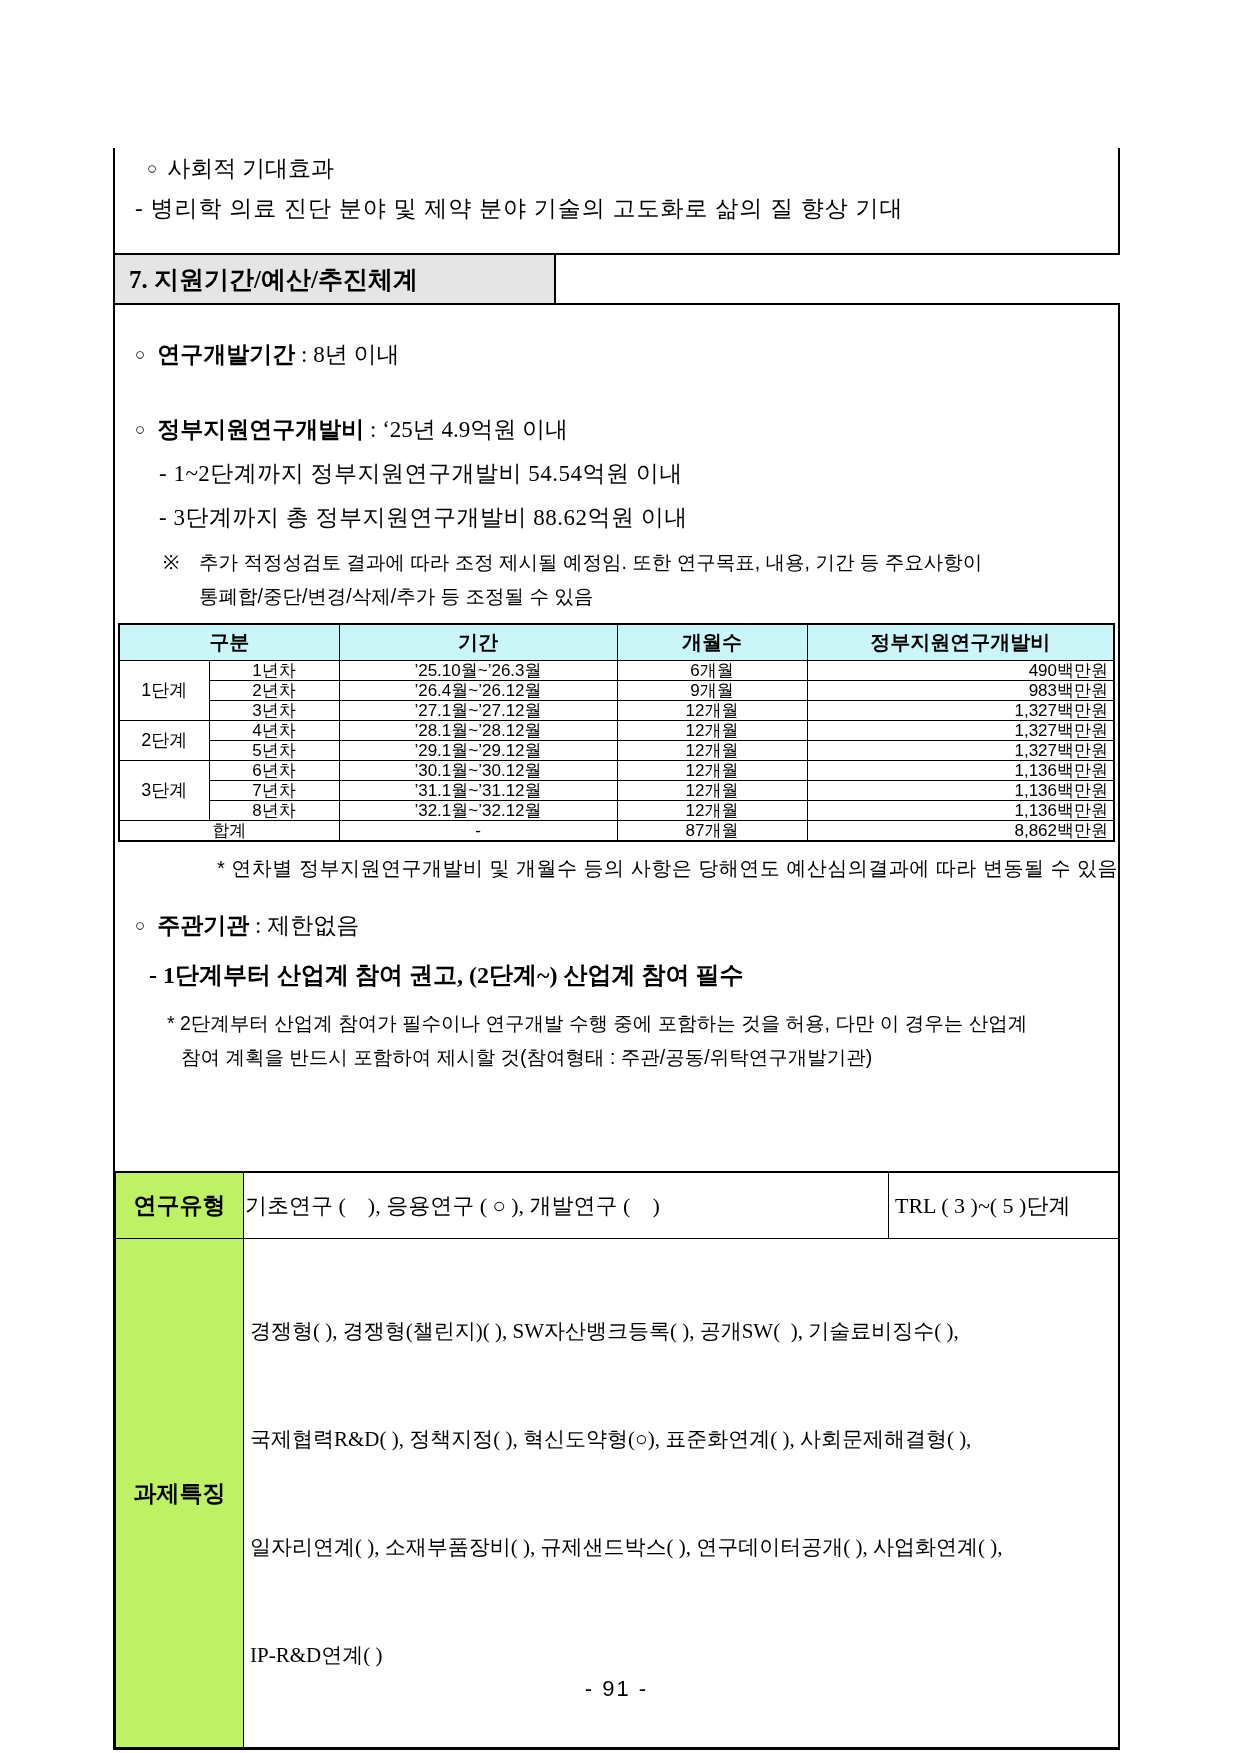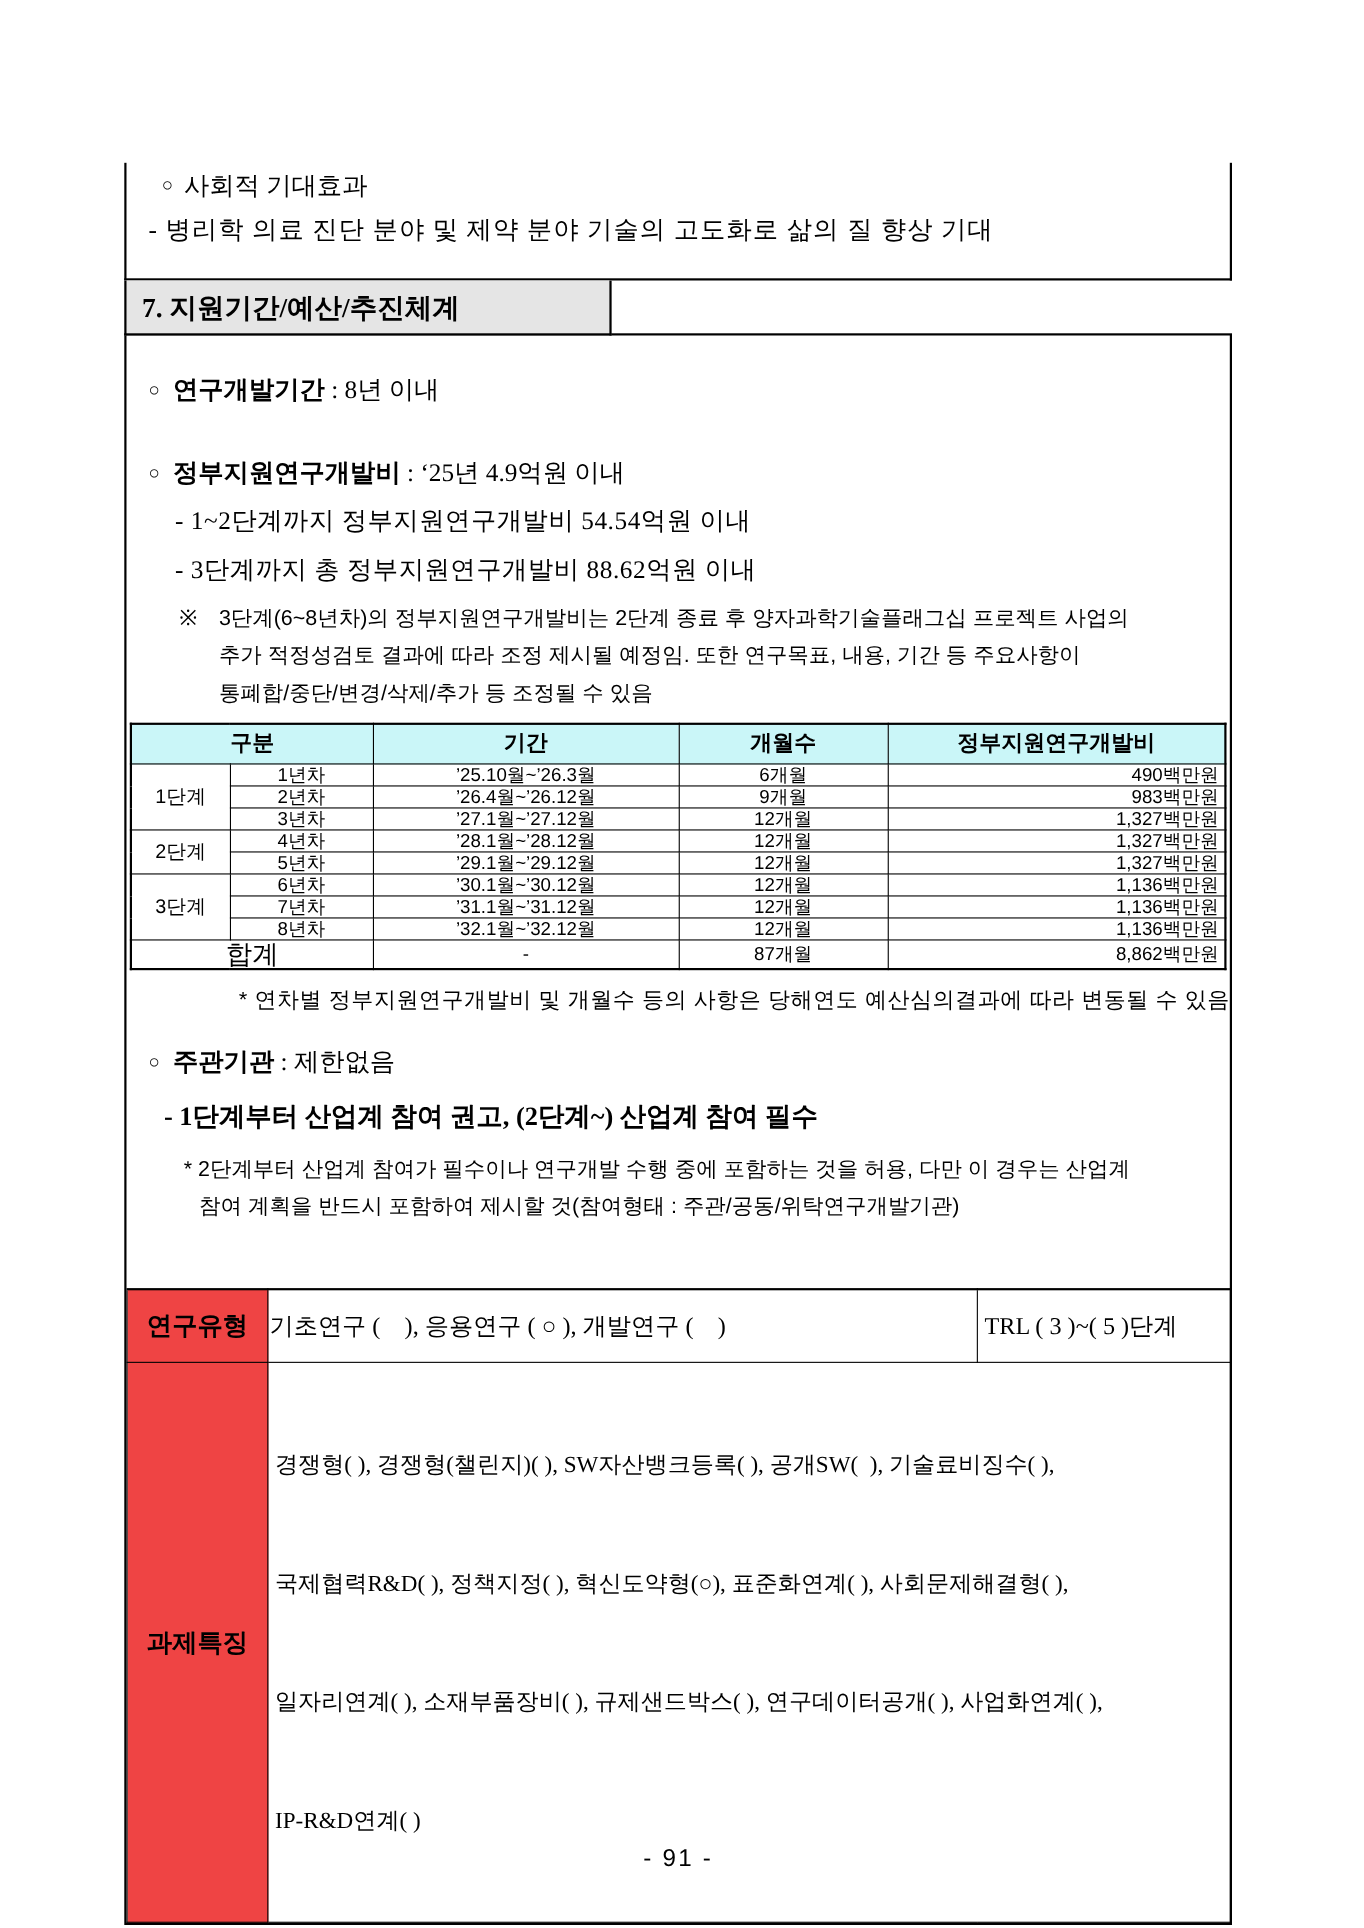--- a/index.html
+++ b/index.html
@@ -41,26 +41,26 @@
 
   
   .budget-table{width:995px;margin:10px auto 0 auto;border-collapse:collapse;
     table-layout:fixed;font-family:"Liberation Sans",sans-serif;}
   .budget-table td,.budget-table th{border:1.5px solid #000;padding:0;line-height:1.05;}
   .budget-table{border:2px solid #000;}
   .budget-table th{background:#caf6f8;font-size:20px;font-weight:bold;height:35px;margin-left:43px;}
   .budget-table td{font-size:17px;height:19px;text-align:center;}
   .budget-table td.amount{text-align:right;padding-right:5px;}
   .budget-table td.stage{font-size:18px;}
-  .budget-table td.total-label{font-size:24px;}
+  .budget-table td.total-label{font-size:17px;font-family:Liberation Serif, serif;}
 
   
   .type-table{width:100%;border-collapse:collapse;table-layout:fixed;border-top:2px solid #000;}
   .type-table td{border:1.5px solid #000;}
-  .type-table td.lab{background:#ef4444;font-weight:bold;text-align:center;font-size:23px;}
+  .type-table td.lab{background:#bef264;font-weight:bold;text-align:center;font-size:23px;}
   .type-table td.val{text-align:left;font-size:22px;white-space:pre;height:63px;}
   .type-table td.trl{font-size:22px;padding-left:6px;white-space:pre;height:63px;}
   .type-table td.features{padding:2px 4px 2px 6px;font-size:21px;line-height:36px;white-space:pre;}
 
   .page-num{position:absolute;top:1676px;left:113px;width:1007px;text-align:center;
     font-family:"Liberation Sans",sans-serif;font-size:22px;letter-spacing:2px;}
 </style>
 </head>
 <body>
 
@@ -87,21 +87,20 @@
 
         <div class="line-budget">
           <span class="bullet">○</span><span class="blabel">정부지원연구개발비</span><span> : ‘25년 4.9억원 이내</span>
         </div>
         <div class="sub-line">- 1~2단계까지 정부지원연구개발비 54.54억원 이내</div>
         <div class="sub-line">- 3단계까지 총 정부지원연구개발비 88.62억원 이내</div>
 
         <div class="refnote">
           <span class="marker">※</span>
           <div>
-            <div>3단계(6~8년차)의 정부지원연구개발비는 2단계 종료 후 양자과학기술플래그십 프로젝트 사업의</div>
             <div>추가 적정성검토 결과에 따라 조정 제시될 예정임. 또한 연구목표, 내용, 기간 등 주요사항이</div>
             <div>통폐합/중단/변경/삭제/추가 등 조정될 수 있음</div>
           </div>
         </div>
 
         <table class="budget-table">
           <colgroup>
             <col style="width:90px">
               <col style="width:130px">
               <col style="width:278px">

